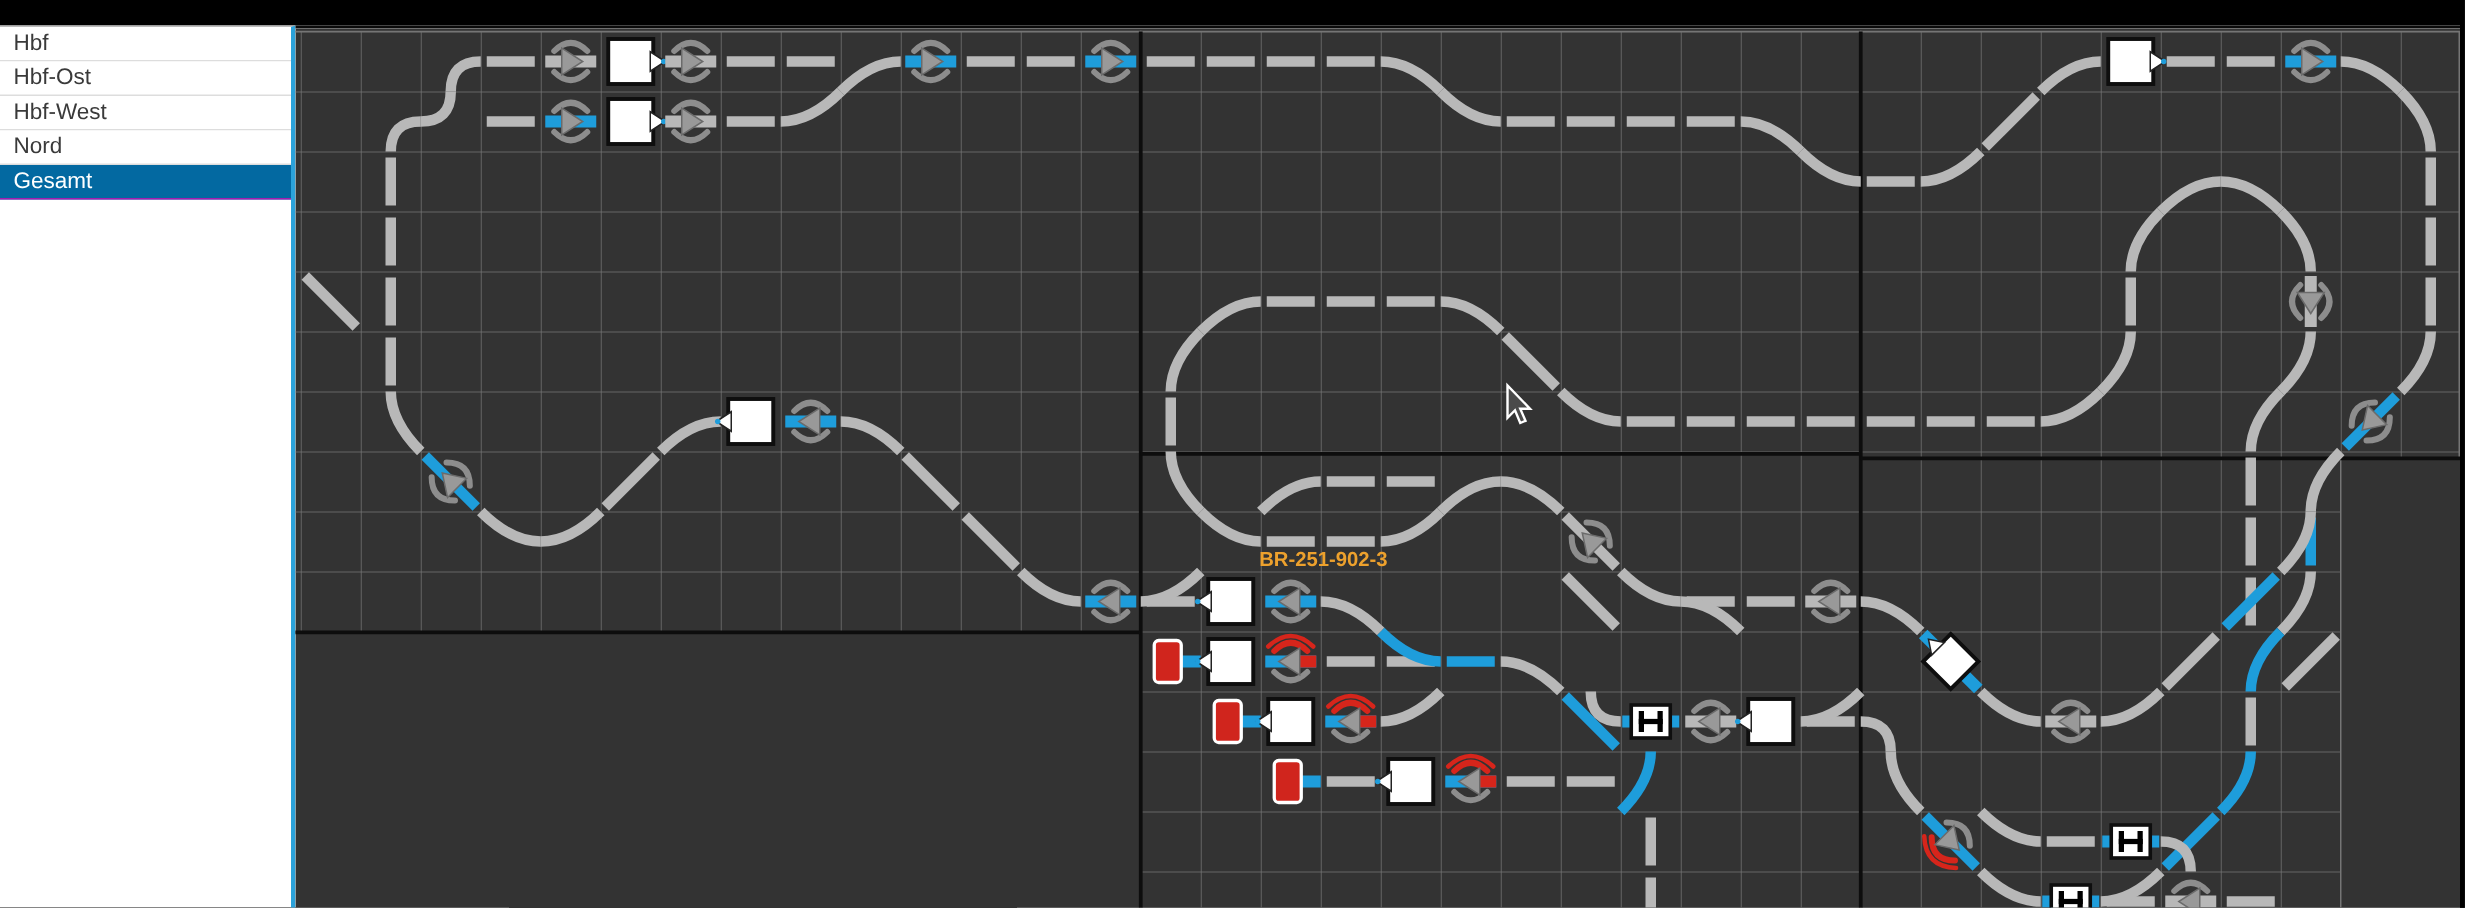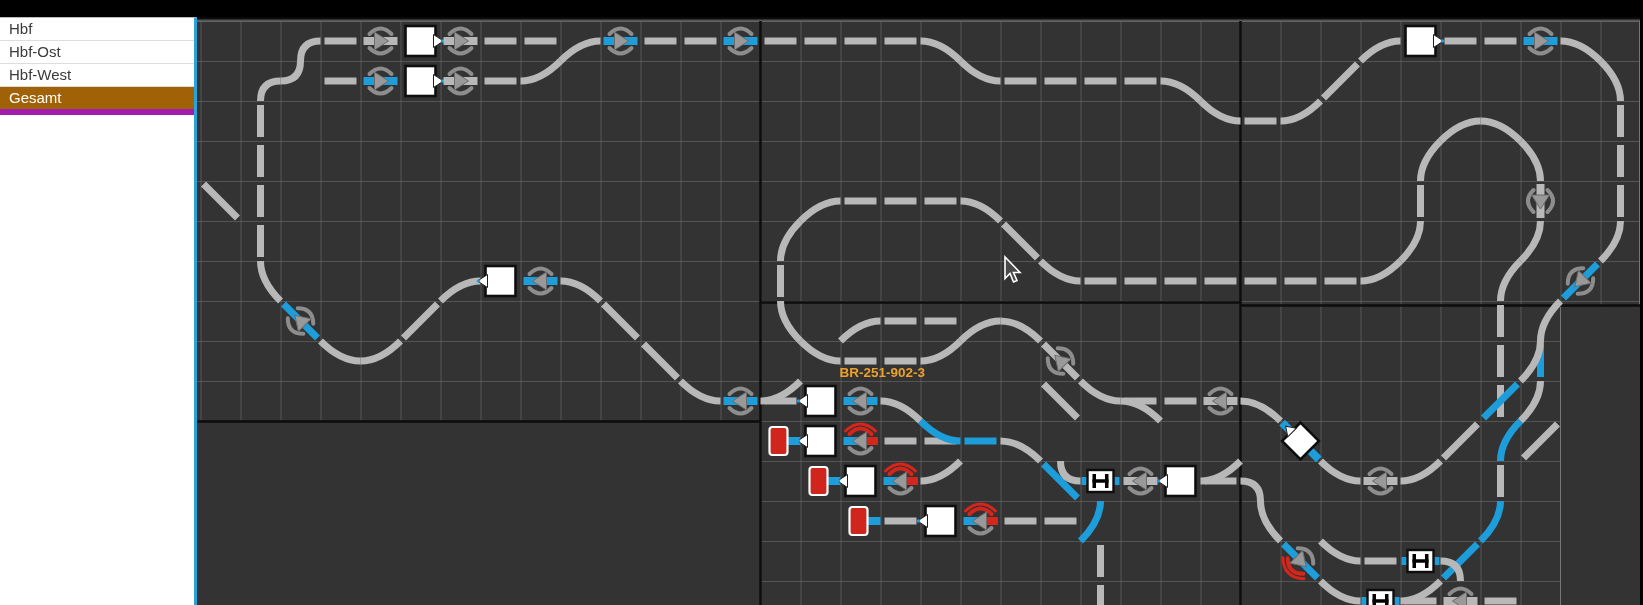--- a/index.html
+++ b/index.html
@@ -2,33 +2,34 @@
 <html><head>
 <meta charset="utf-8">
 <style>
   html,body{margin:0;padding:0;width:1643px;height:605px;overflow:hidden;background:#000;
     font-family:"Liberation Sans",sans-serif;}
   #app{display:flex;width:1643px;height:605px;margin-top:17px;}
   #sidebar{width:197px;background:#ffffff;border-right:3px solid #2ba2da;box-sizing:border-box;
     border-top:1px solid #bbb;}
   .sb-item{height:22px;line-height:22px;padding-left:9px;font-size:15px;color:#3a3a3a;
     border-bottom:1px solid #ddd;background:#fff;cursor:default;}
-  .sb-item.sel{background:#a16207;color:#ffffff;border-bottom:6px solid #a21caf;}
+  .sb-item.sel{background:#0369a1;color:#ffffff;border-bottom:1px solid #a21caf;}
   #canvas-wrap{position:relative;width:1443px;height:605px;background:#ffffff;border-top:2px solid #0a0a0a;
     box-sizing:border-box;}
   svg text.trainlbl{font-family:"Liberation Sans",sans-serif;font-weight:bold;font-size:13.5px;}
 </style>
 </head>
 <body>
 
 <div id="app">
   <div id="sidebar">
       <div class="sb-item">Hbf</div>
       <div class="sb-item">Hbf-Ost</div>
       <div class="sb-item">Hbf-West</div>
+      <div class="sb-item">Nord</div>
       <div class="sb-item sel">Gesamt</div>
     </div>
   <div id="canvas-wrap">
     <svg id="plan" width="1443" height="603" viewBox="200 0 1443 603" style="display:block">
         <rect x="200" y="0" width="1443" height="603" fill="#333333"></rect>
         <defs>
           <pattern id="g" width="40" height="40" x="203.5" y="2" patternUnits="userSpaceOnUse">
             <path d="M40 0H0V40" fill="none" stroke="#757575" stroke-width="1"></path>
           </pattern>
         </defs>

